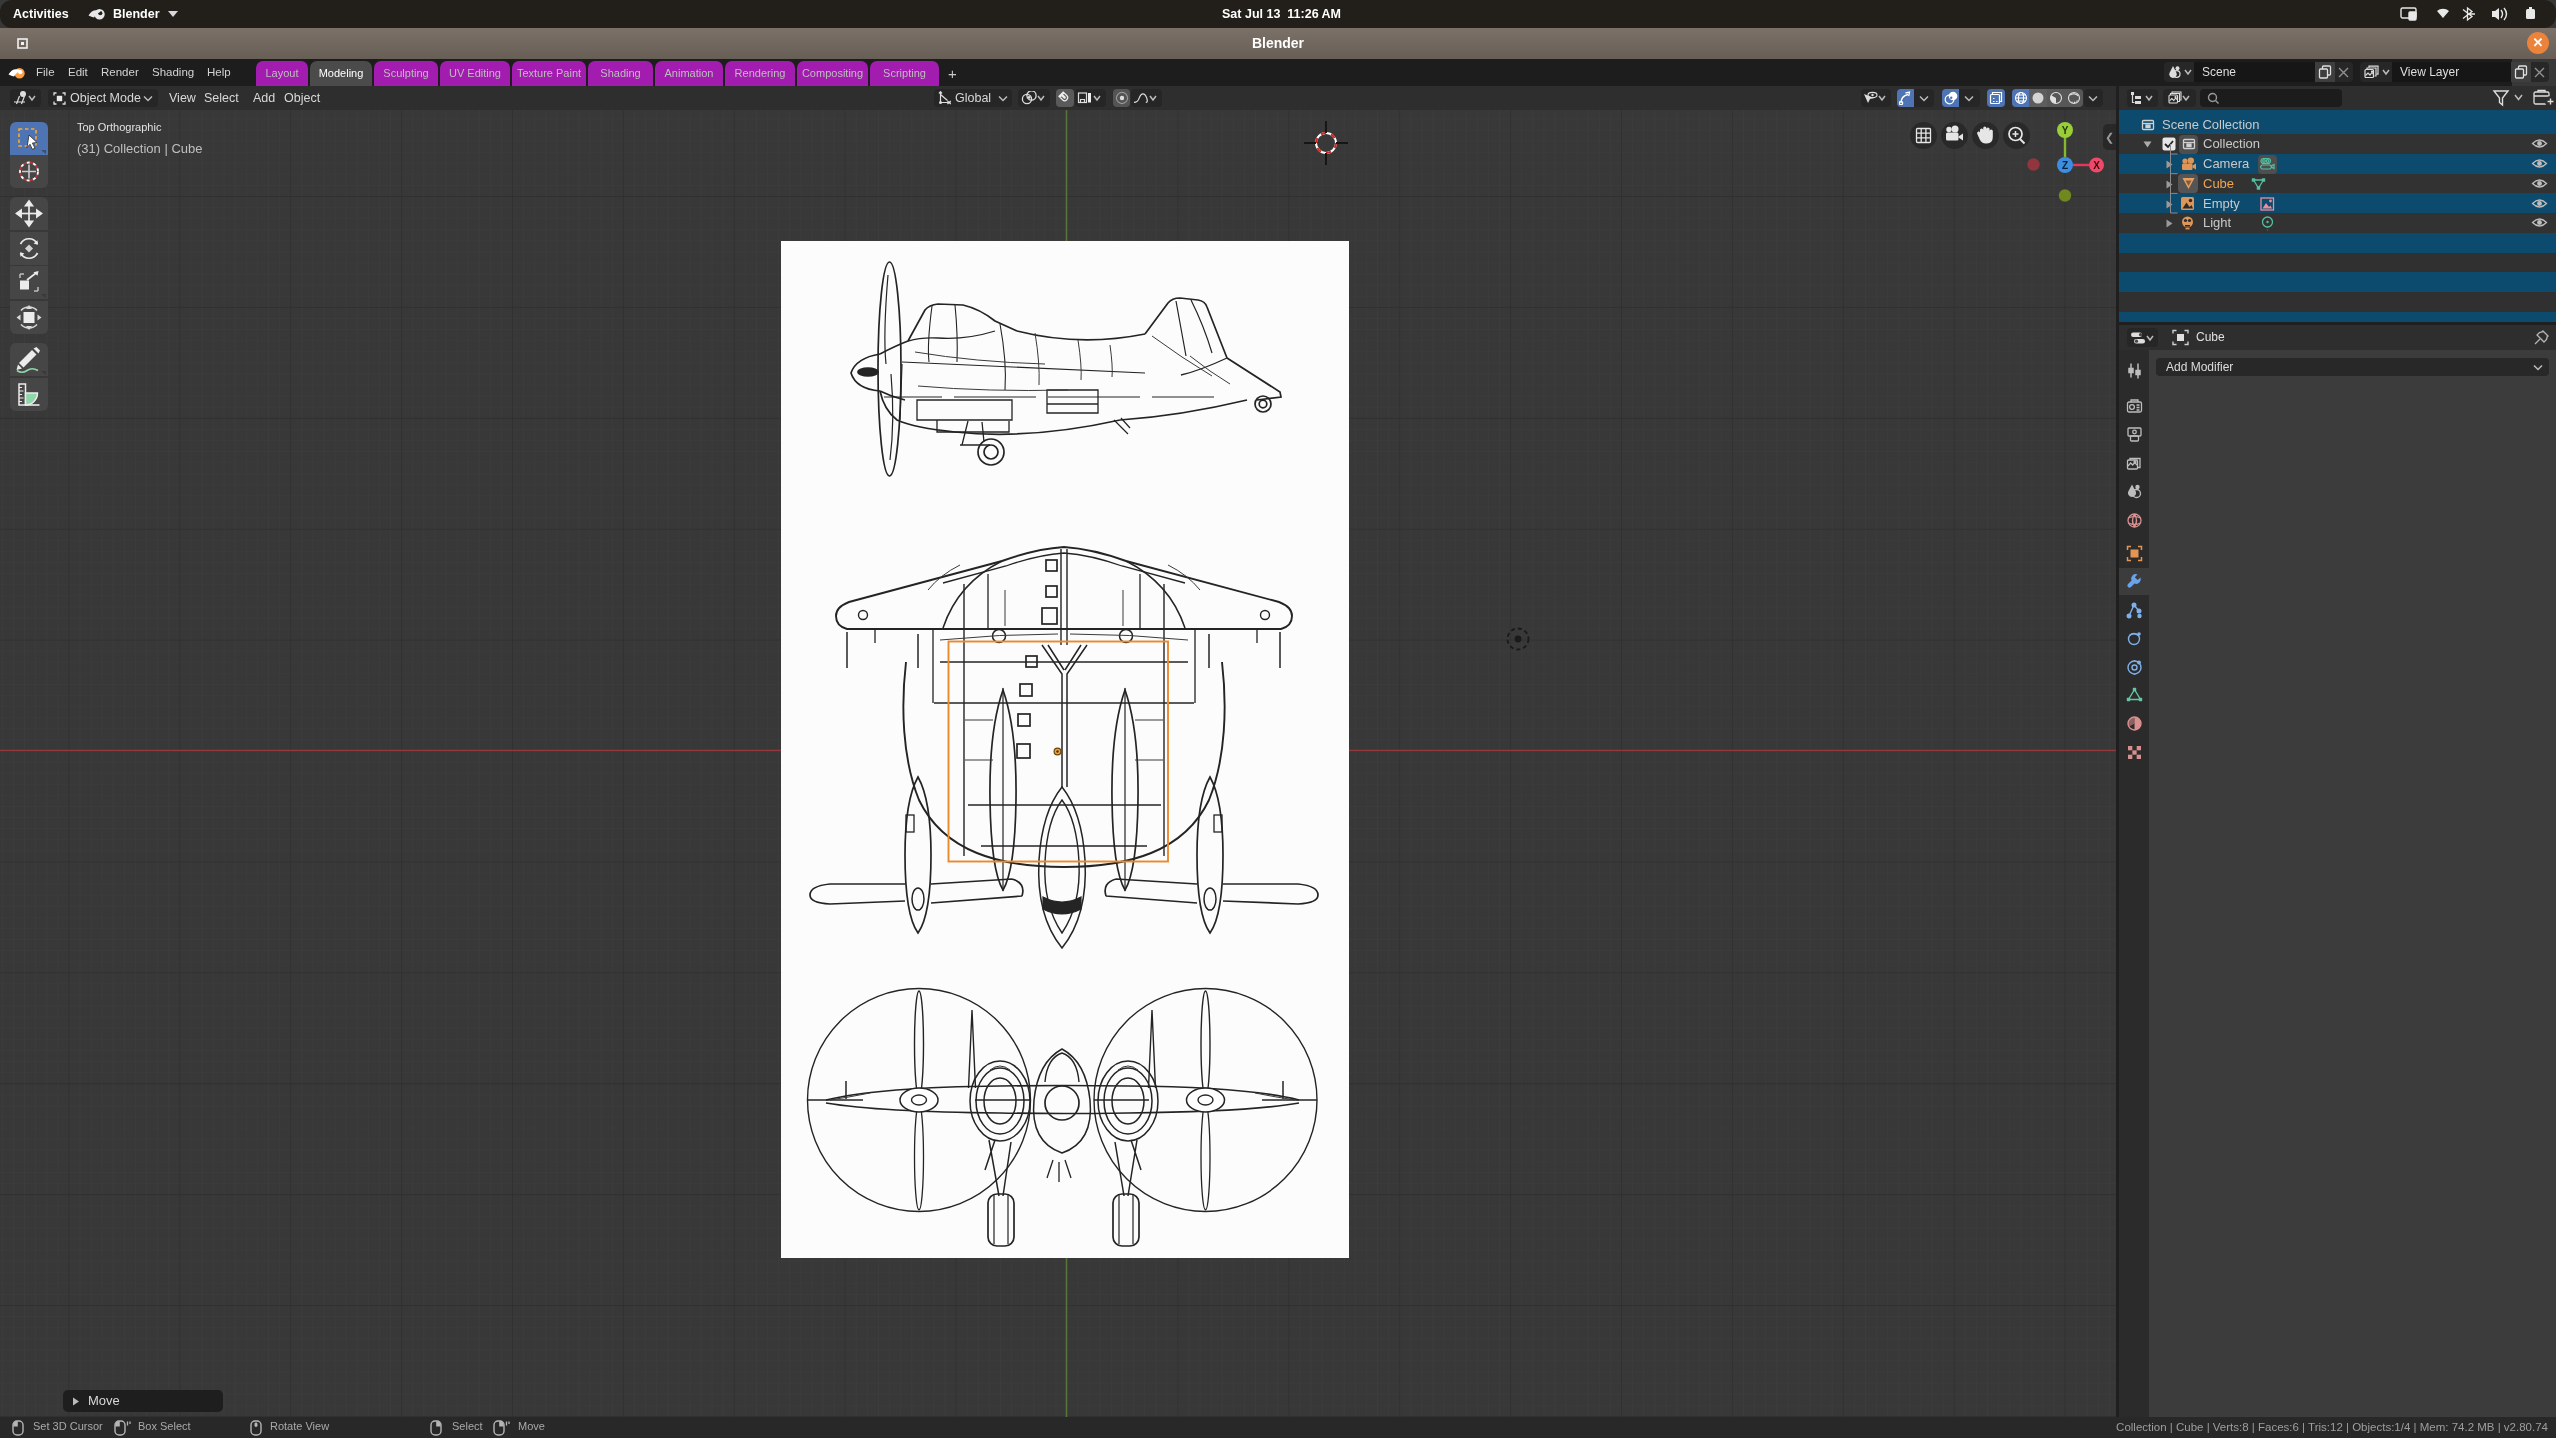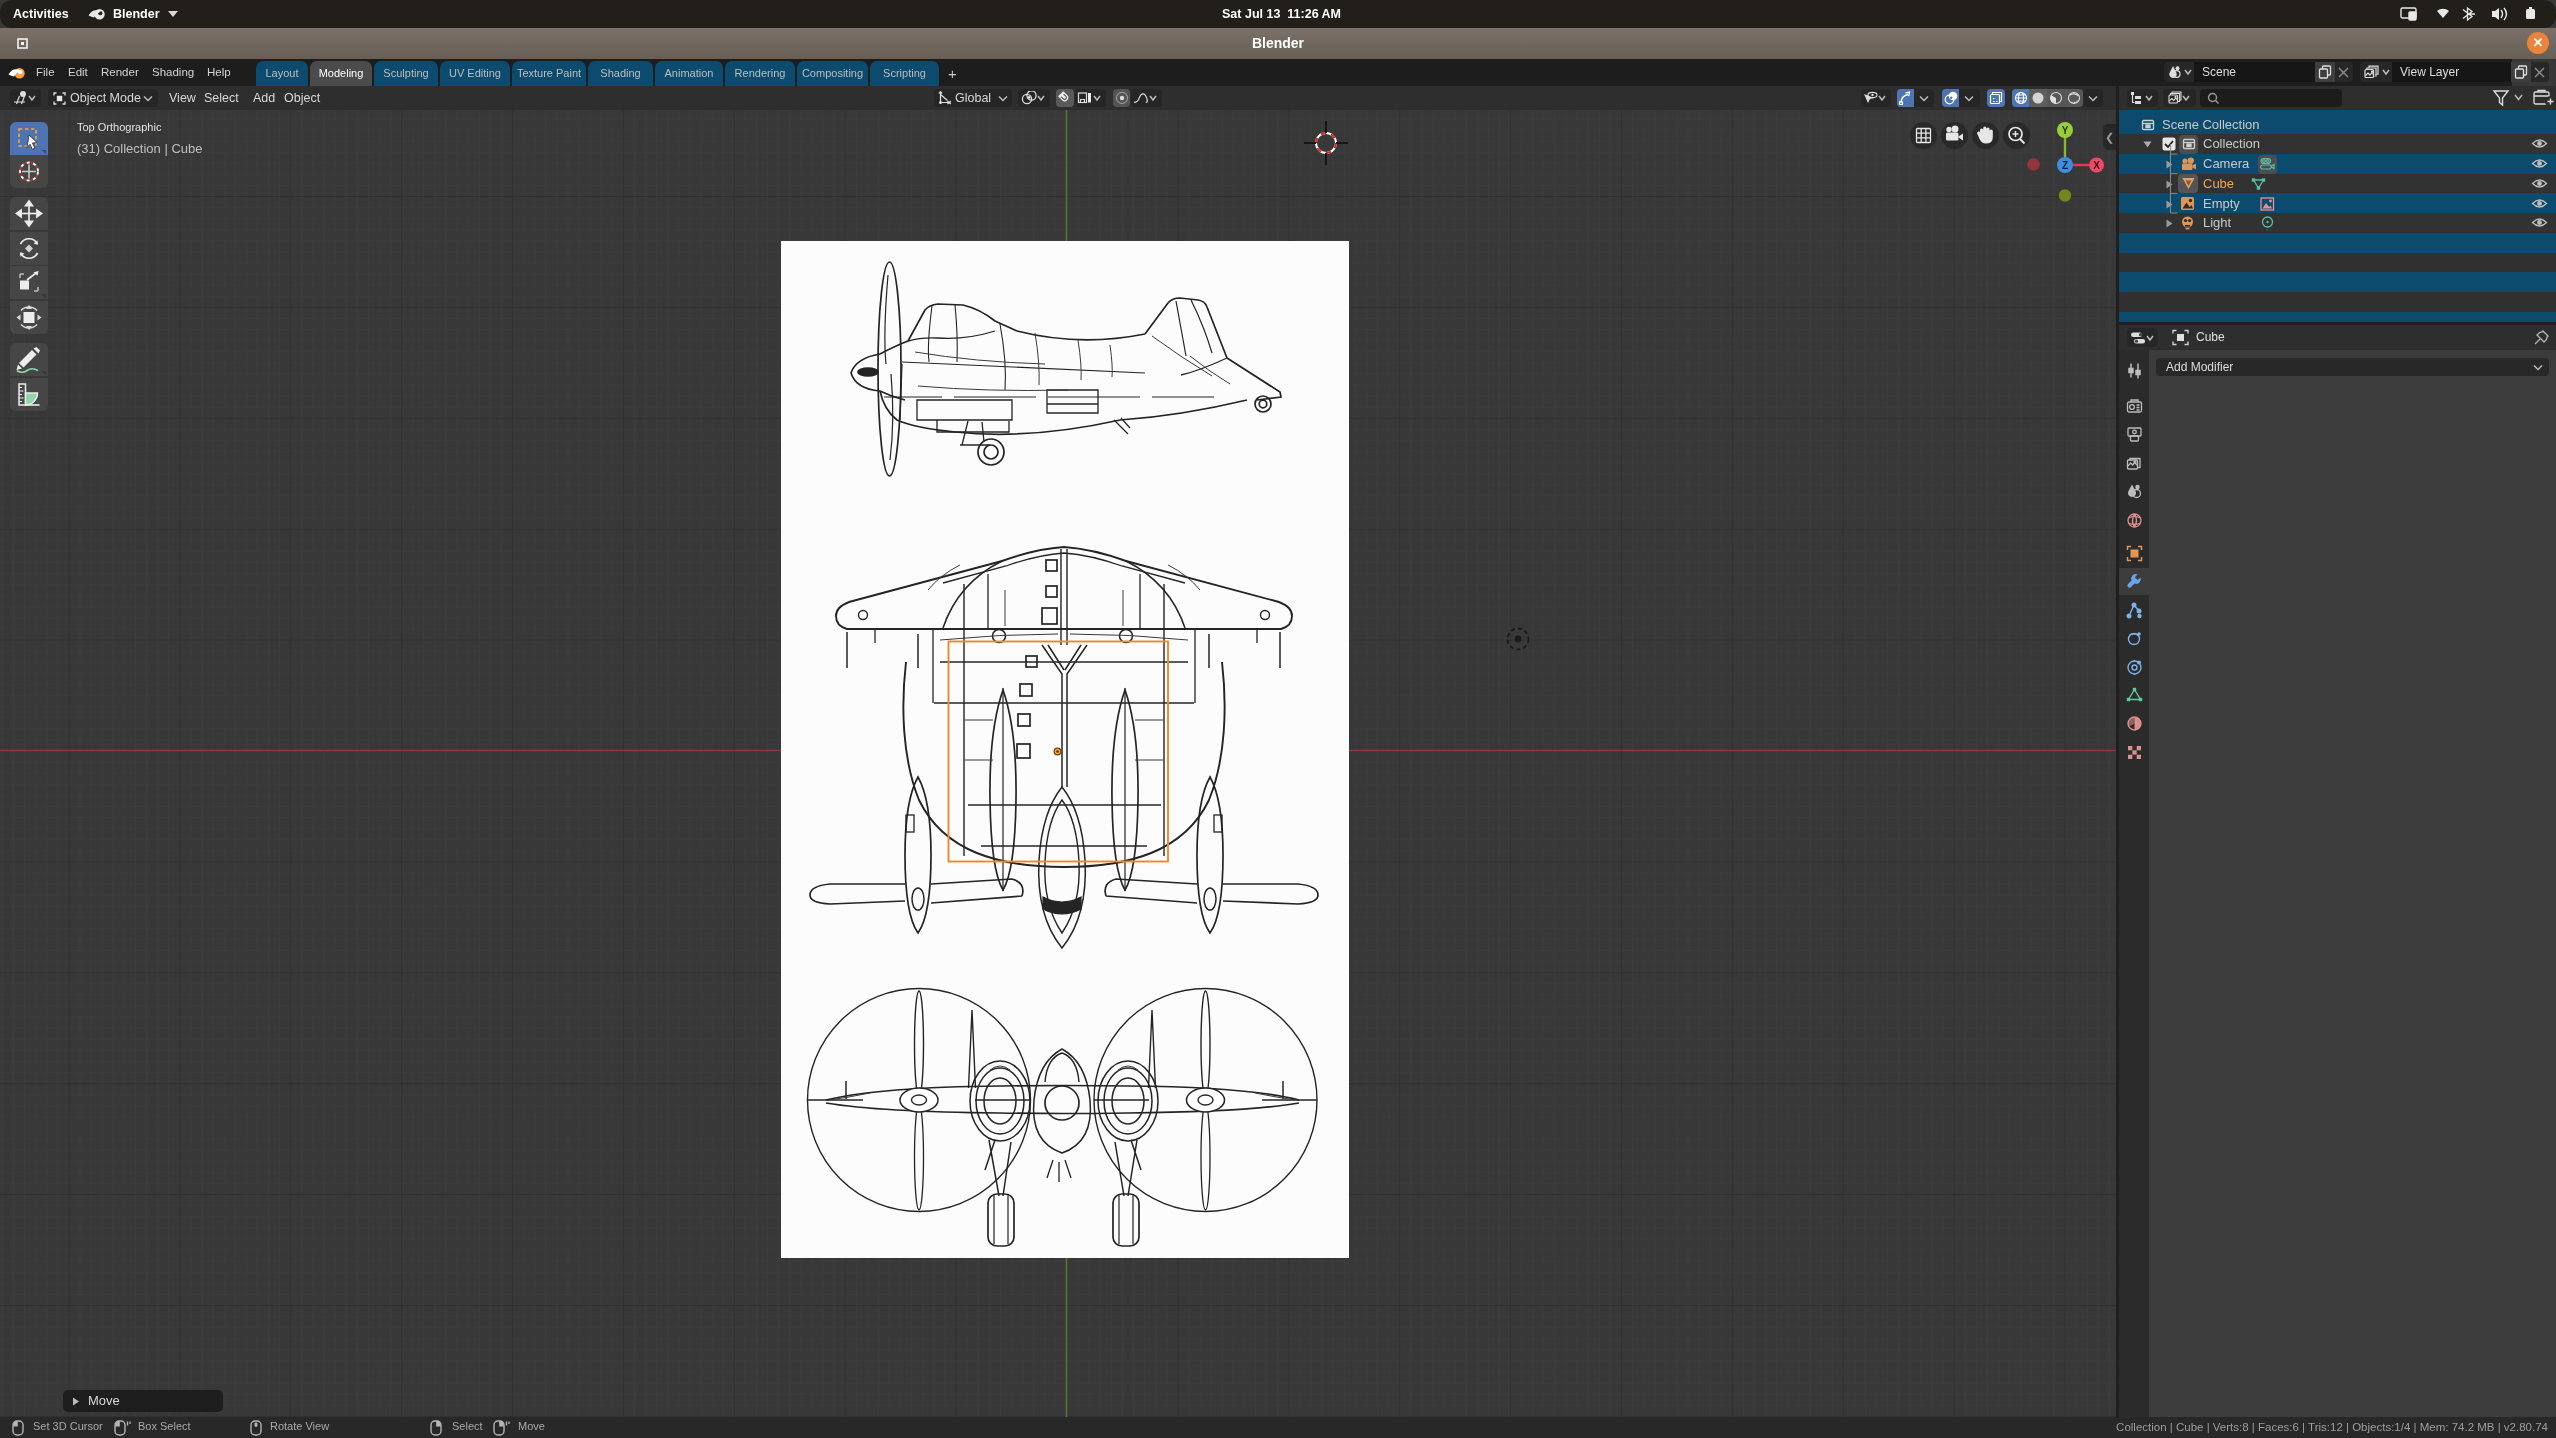--- a/index.html
+++ b/index.html
@@ -13,21 +13,21 @@
   #titlebar { left:0; top:28px; width:2556px; height:31px;
     background:linear-gradient(#7b7168,#675e56); }
   #titlebar .tt { position:absolute; left:0; right:0; top:7px; text-align:center;
     color:#ffffff; font-size:14px; font-weight:bold; }
   #closebtn { position:absolute; right:7px; top:4px; width:22px; height:22px; border-radius:11px;
     background:#ec833b; color:#fff; font-size:13px; line-height:21px; text-align:center; font-weight:bold;}
   
   #topbar { left:0; top:59px; width:2512px; height:27px; background:#1d1d1d; color:#d3d3d3; font-size:11.5px; }
   .menuitem { position:absolute; top:7px; }
   .tabs { position:absolute; top:2px; height:25px; }
-  .tab { float:left; height:25px; background:#0c4a6e; color:#bdbdbd; border-radius:7px 7px 0 0;
+  .tab { float:left; height:25px; background:#a21caf; color:#bdbdbd; border-radius:7px 7px 0 0;
     margin-right:2px; padding-top:6px; font-size:11px; text-align:center; }
   .tab.active { background:#4b4b4b; color:#fff; }
   
   .hdr { background:#2e2e2e; }
   .btn { position:absolute; background:#262626; border-radius:4px; color:#d8d8d8; }
   .hmenu { position:absolute; top:5px; color:#d8d8d8; font-size:12.5px; }
   
   #viewport { left:0; top:110px; width:2116px; height:1307px; background:#383838; }
   
   #rightcol { left:2116px; top:86px; width:440px; height:1331px; background:#1f1f1f; }

